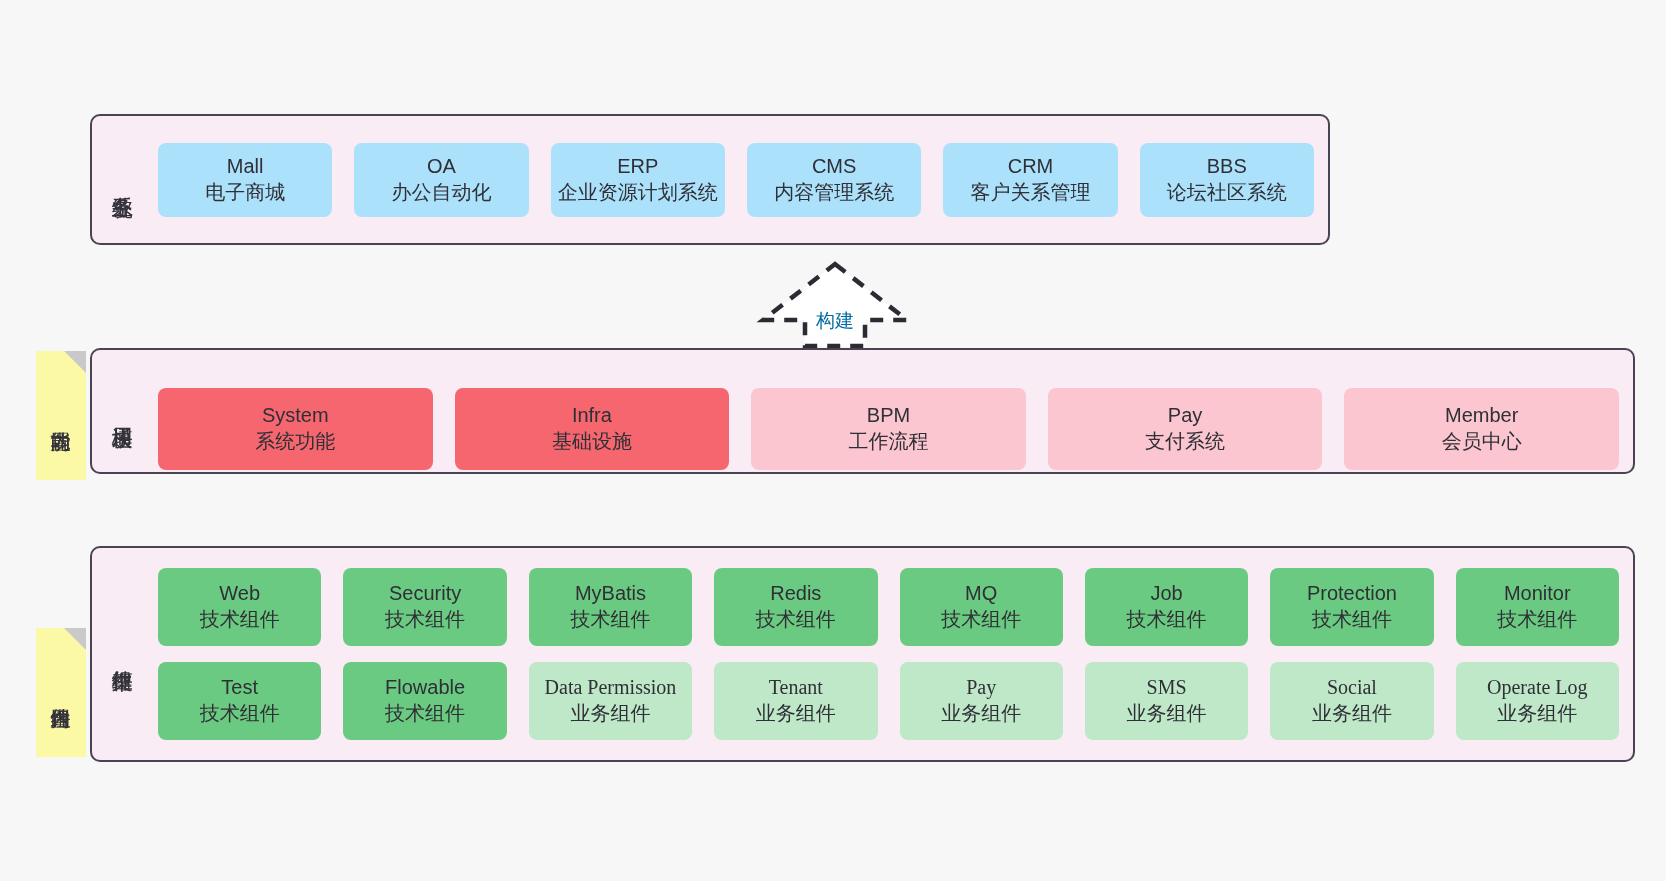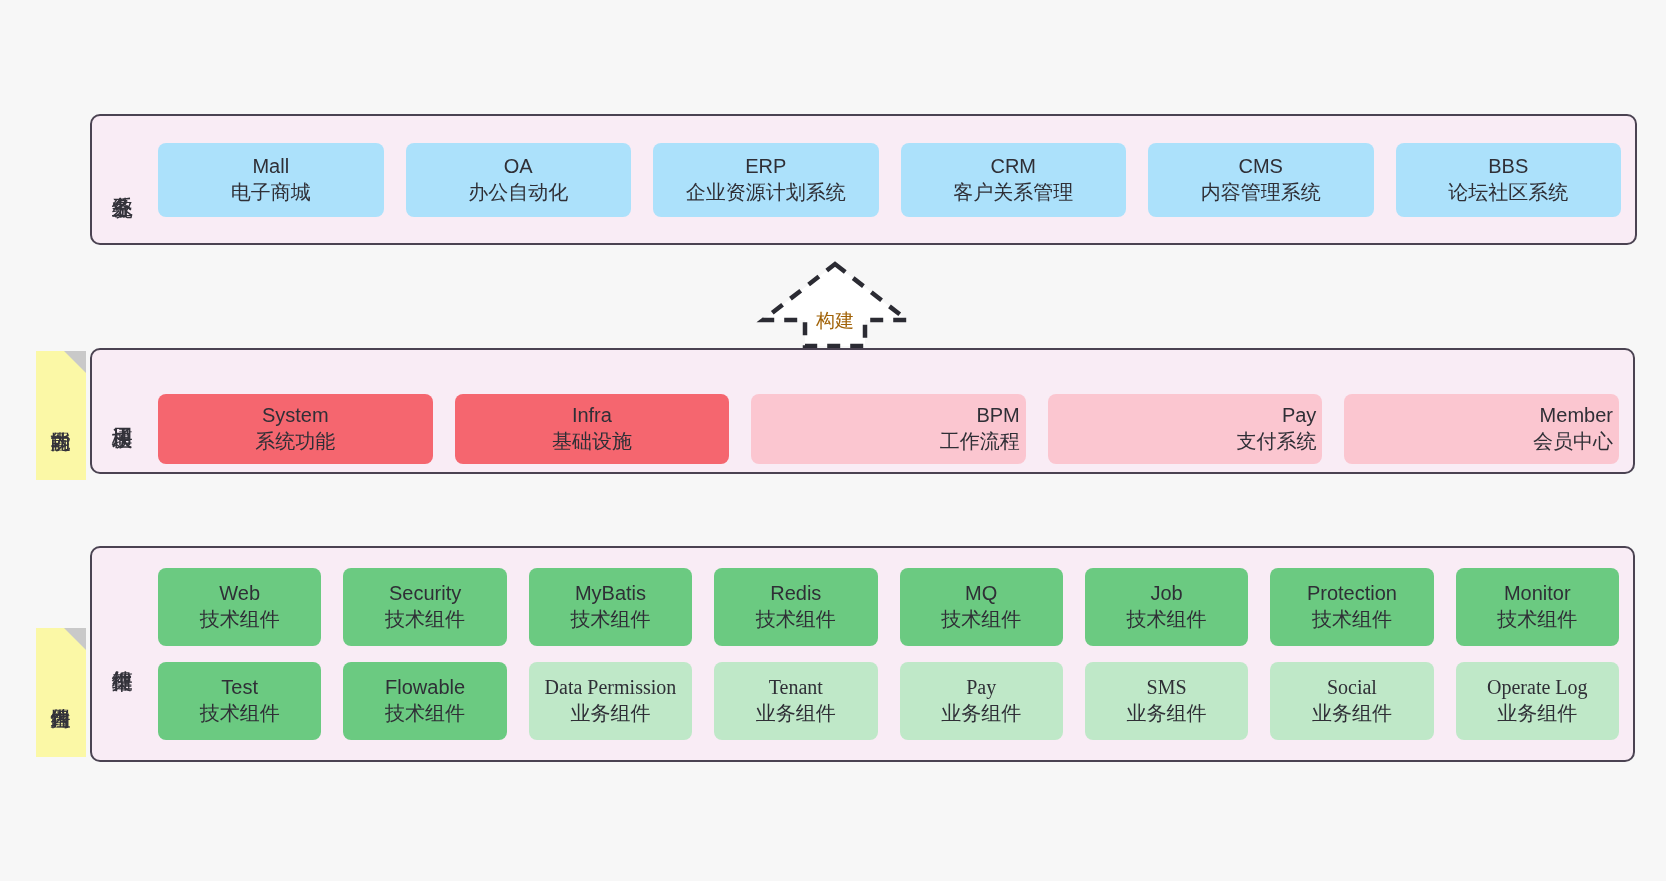--- a/index.html
+++ b/index.html
@@ -74,26 +74,26 @@
     line-height: 1.28;
     color: #2f2f36;
     box-sizing: border-box;
     padding: 4px 6px;
   }
   .card .en { display: block; }
   .card .cn { display: block; }
 
   .card.blue        { background: #ace1fb; }
   .card.red         { background: #f5666f; }
-  .card.pink        { background: #fbc6d0; align-items: flex-end; }
+  .card.pink        { background: #fbc6d0; }
   .card.green       { background: #6bca81; }
   .card.lightgreen  { background: #bfe8c8; font-family: Liberation Serif, serif; }
 
   .h-business { height: 74px; }
-  .h-module   { height: 70px; margin-top: 36px; }
+  .h-module   { height: 82px; margin-top: 36px; }
   .h-frame    { height: 78px; }
 
   
   .note {
     position: absolute;
     background: #fbf8a6;
     box-sizing: border-box;
     display: flex;
     align-items: center;
     justify-content: center;
@@ -117,52 +117,52 @@
   
   .arrow {
     position: absolute;
   }
   .arrow svg { display: block; }
   .arrow-label {
     position: absolute;
     left: 0; right: 0;
     text-align: center;
     font-size: 19px;
-    color: #a16207;
+    color: #0369a1;
     pointer-events: none;
   }
 </style>
 </head>
 <body>
 
 <div class="canvas">
 
-  <div class="layer" id="layer-business" style="left:90px; top:114px; width:1547px; height:131px;">
+  <div class="layer" id="layer-business" style="left:90px; top:114px; width:1240px; height:131px;">
     <div class="layer-title">业务系统</div>
     <div class="layer-body">
       <div class="row">
         <div class="card blue h-business">
           <span class="en">Mall</span>
           <span class="cn">电子商城</span>
         </div>
         <div class="card blue h-business">
           <span class="en">OA</span>
           <span class="cn">办公自动化</span>
         </div>
         <div class="card blue h-business">
           <span class="en">ERP</span>
           <span class="cn">企业资源计划系统</span>
         </div>
         <div class="card blue h-business">
+          <span class="en">CMS</span>
+          <span class="cn">内容管理系统</span>
+        </div>
+        <div class="card blue h-business">
           <span class="en">CRM</span>
           <span class="cn">客户关系管理</span>
-        </div>
-        <div class="card blue h-business">
-          <span class="en">CMS</span>
-          <span class="cn">内容管理系统</span>
         </div>
         <div class="card blue h-business">
           <span class="en">BBS</span>
           <span class="cn">论坛社区系统</span>
         </div>
       </div>
     </div>
   </div>
 
   <div class="arrow" style="left:755px; top:258px; width:160px; height:92px;">

